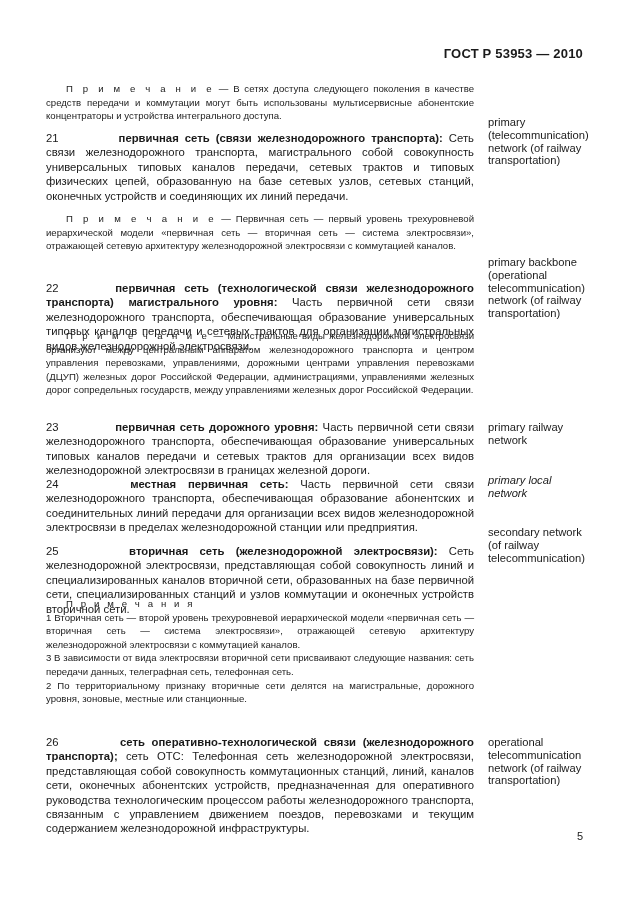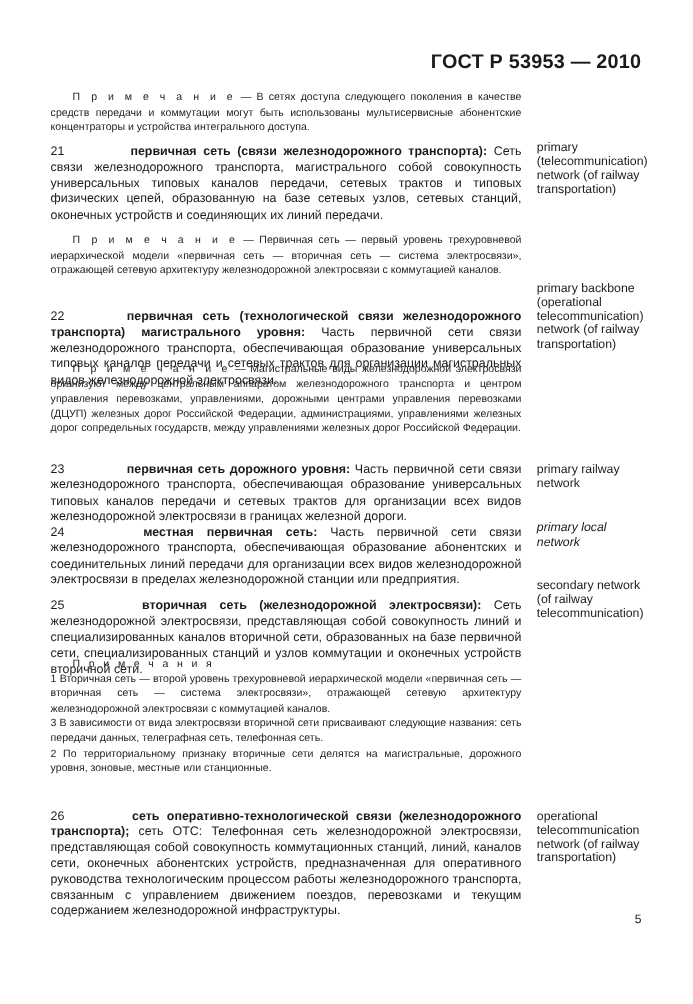--- a/index.html
+++ b/index.html
@@ -2,21 +2,21 @@
 <html><head>
 <meta charset="utf-8">
 <style>
   html, body { margin: 0; padding: 0; background: #ffffff; }
   body {
     width: 630px; height: 913px; position: relative; overflow: hidden;
     font-family: "Liberation Sans", sans-serif; color: #1a1a1a;
   }
   .header {
     position: absolute; top: 46px; right: 47px;
-    font-weight: bold; font-size: 18px; letter-spacing: 0.2px;
+    font-weight: bold; font-size: 13px; letter-spacing: 0.2px;
   }
   .col-ru { position: absolute; left: 46px; width: 428px; }
   .col-en { position: absolute; left: 488px; width: 96px; font-size: 11.2px; line-height: 12.8px; }
   .note { font-size: 9.6px; line-height: 13.6px; text-align: justify; color: #222; }
   .term { font-size: 11.3px; line-height: 14.4px; text-align: justify; }
   .term b { font-weight: bold; padding-left: 48px; }
   .spaced { letter-spacing: 2.6px; padding-left: 20px; }
   .page-num { position: absolute; left: 577px; top: 830px; font-size: 11px; }
   p { margin: 0; }
 </style>
@@ -25,21 +25,21 @@
 
 <div class="header">ГОСТ Р 53953 — 2010</div>
 
 <div class="col-ru note" style="top:82px;">
   <span class="spaced">П р и м е ч а н и е</span><span> — В сетях доступа следующего поколения в качестве средств передачи и коммутации могут быть использованы мультисервисные абонентские концентраторы и устройства интегрального доступа.</span>
 </div>
 
 <div class="col-ru term" style="top:131px;">
   <span>21</span>&nbsp;&nbsp;<b>первичная сеть (связи железнодорожного транспорта):</b><span> Сеть связи железнодорожного транспорта, магистрального собой совокупность универсальных типовых каналов передачи, сетевых трактов и типовых физических цепей, образованную на базе сетевых узлов, сетевых станций, оконечных устройств и соединяющих их линий передачи.</span>
 </div>
-<div class="col-en" style="top:128px;">primary (telecommunication) network (of railway transportation)</div>
+<div class="col-en" style="top:116px;">primary (telecommunication) network (of railway transportation)</div>
 <div class="col-ru note" style="top:212px;">
   <span class="spaced">П р и м е ч а н и е</span><span> — Первичная сеть — первый уровень трехуровневой иерархической модели «первичная сеть — вторичная сеть — система электросвязи», отражающей сетевую архитектуру железнодорожной электросвязи с коммутацией каналов.</span>
 </div>
 
 <div class="col-ru term" style="top:281px;">
   <span>22</span>&nbsp;<b>первичная сеть (технологической связи железнодорожного транспорта) магистрального уровня:</b><span> Часть первичной сети связи железнодорожного транспорта, обеспечивающая образование универсальных типовых каналов передачи и сетевых трактов для организации магистральных видов железнодорожной электросвязи.</span>
 </div>
 <div class="col-en" style="top:256px;">primary backbone (operational telecommunication) network (of railway transportation)</div>
 <div class="col-ru note" style="top:329px;">
   <span class="spaced">П р и м е ч а н и е</span><span> — Магистральные виды железнодорожной электросвязи организуют между центральным аппаратом железнодорожного транспорта и центром управления перевозками, управлениями, дорожными центрами управления перевозками (ДЦУП) железных дорог Российской Федерации, администрациями, управлениями железных дорог сопредельных государств, между управлениями железных дорог Российской Федерации.</span>

